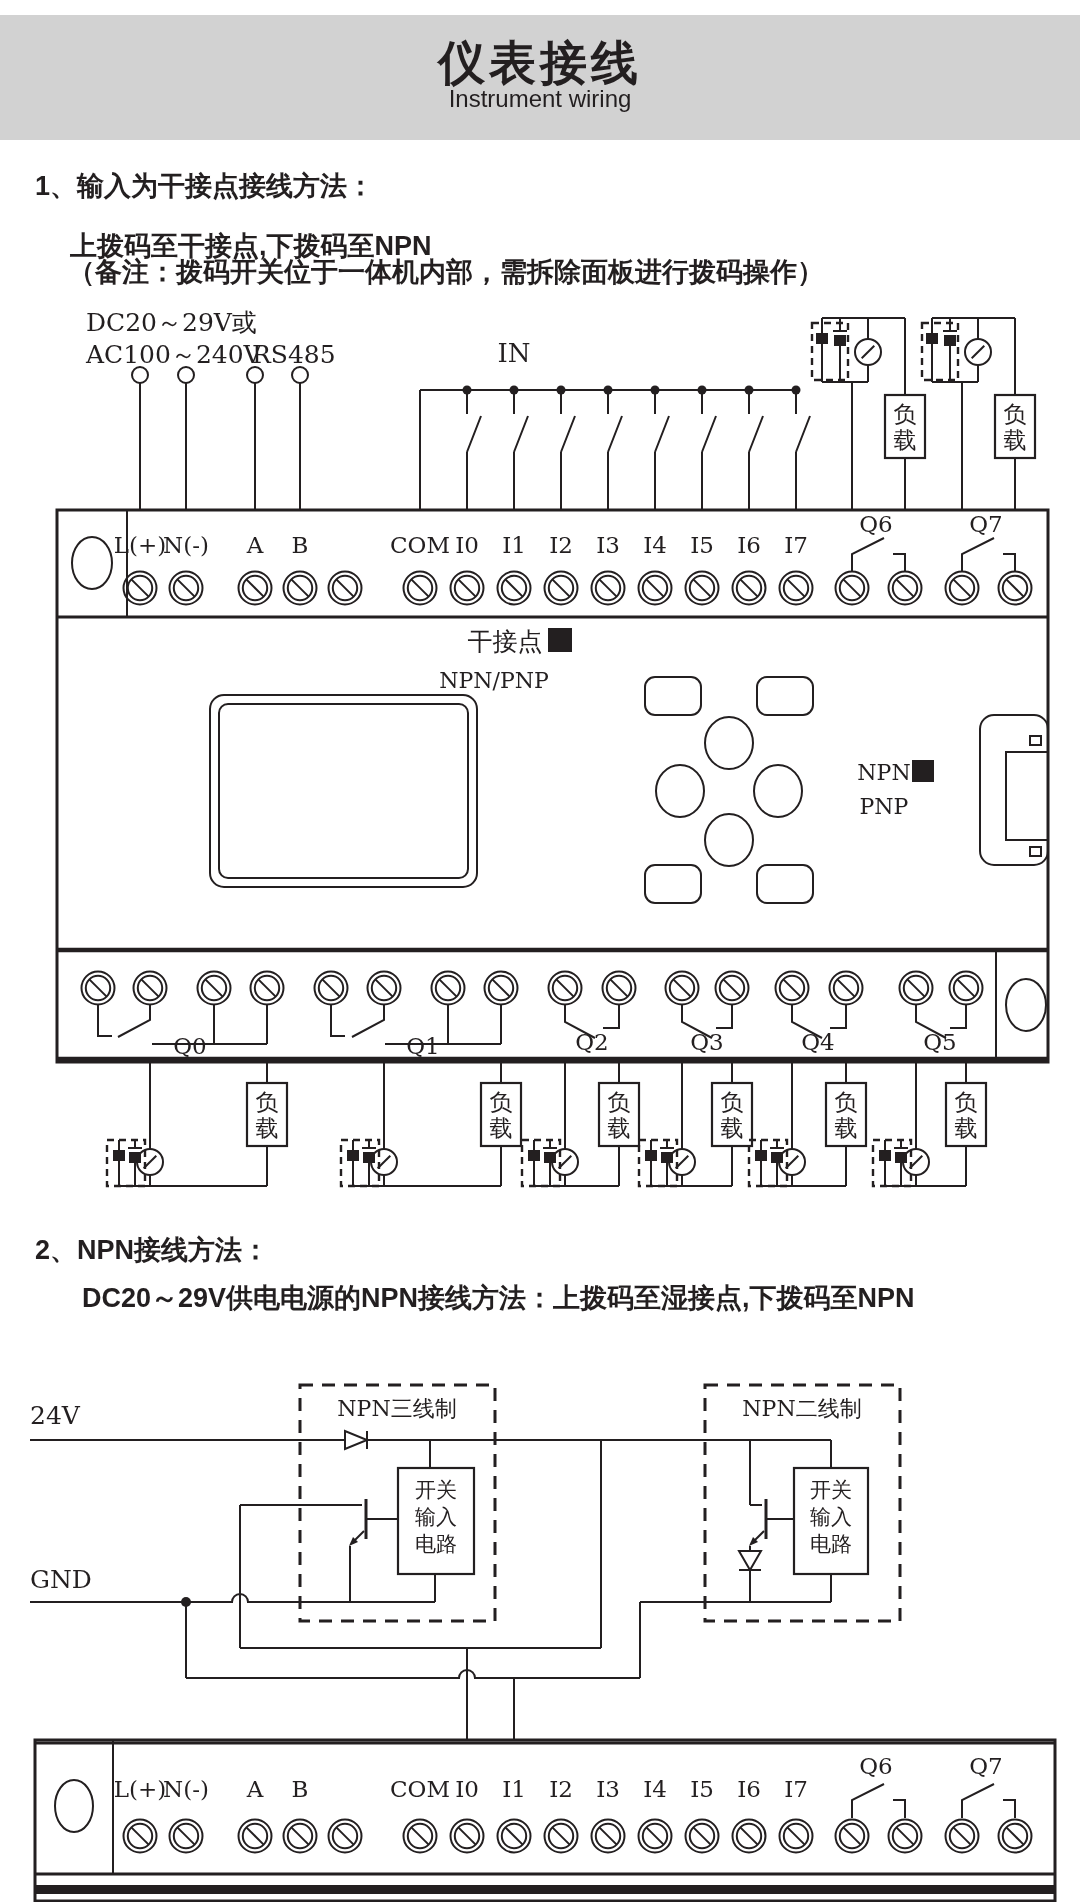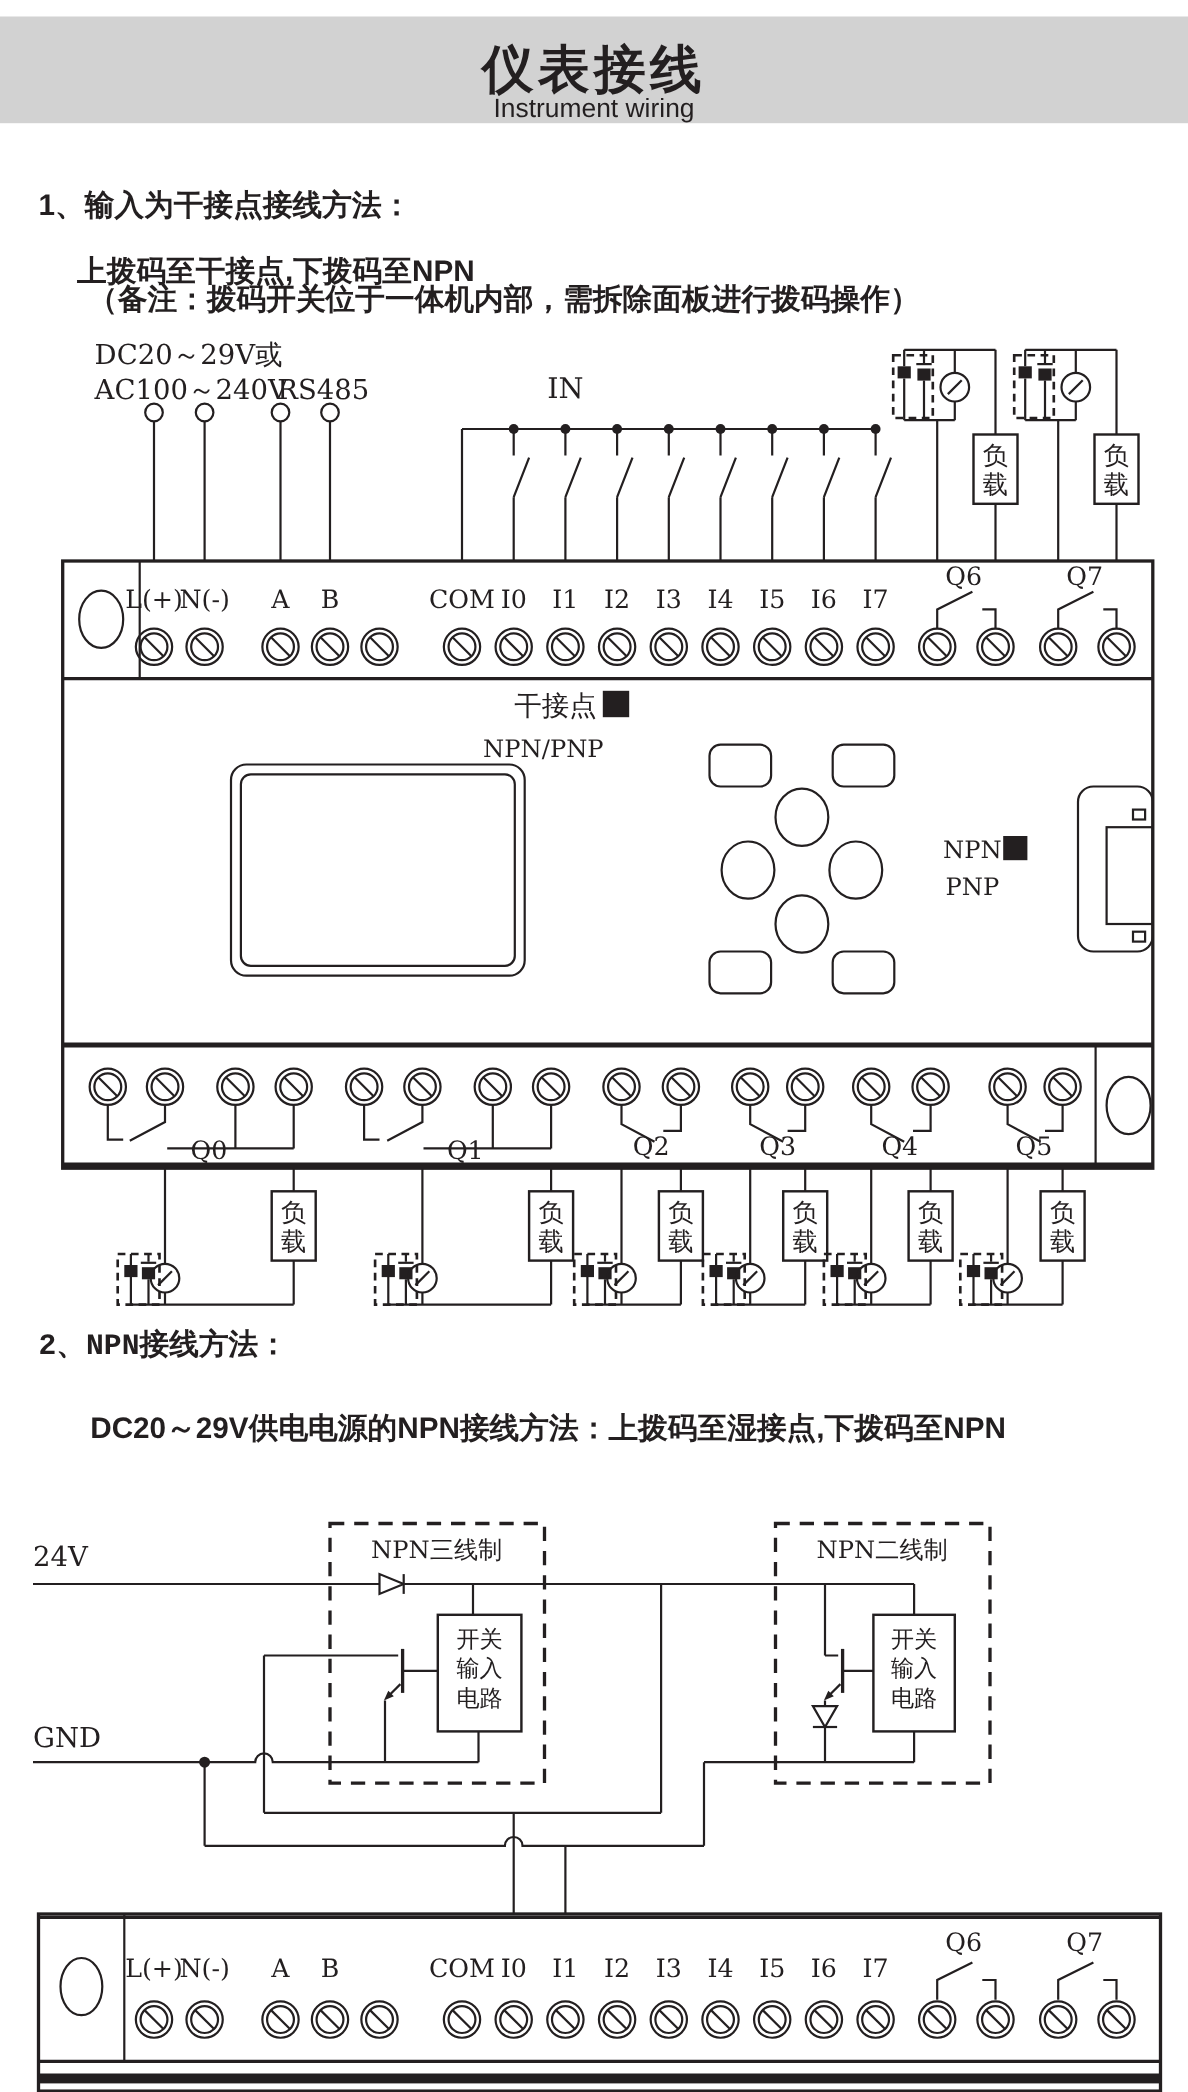--- a/index.html
+++ b/index.html
@@ -1,18 +1,18 @@
 <!DOCTYPE html>
 <html><head>
 <meta charset="utf-8">
 <style>
   html,body{margin:0;padding:0;background:#ffffff;}
   body{width:1080px;height:1902px;position:relative;font-family:"Liberation Sans",sans-serif;color:#231f20;overflow:hidden;}
   .abs{position:absolute;text-align:right;}
-  .header{left:0;top:15px;width:1080px;height:97px;background:#d2d2d2;text-align:center;}
+  .header{left:0;top:15px;width:1080px;height:125px;background:#d2d2d2;text-align:center;}
   .hd-title{font-size:47px;font-weight:700;letter-spacing:4px;margin-top:22px;line-height:1.1;}
   .hd-sub{font-size:24px;font-weight:400;margin-top:-4px;letter-spacing:0px;}
   .sec{font-weight:700;font-size:27px;white-space:nowrap;}
   svg{position:absolute;left:0;}
   svg *{vector-effect:none;}
   .ln{stroke:#231f20;fill:none;stroke-width:2;}
   .ln3{stroke:#231f20;fill:none;stroke-width:3;}
   .ln4{stroke:#231f20;fill:none;stroke-width:4.5;}
   .dash{stroke:#231f20;fill:none;stroke-width:2.4;stroke-dasharray:7 5;}
   .dashbig{stroke:#231f20;fill:none;stroke-width:3;stroke-dasharray:13 9;}
@@ -29,23 +29,23 @@
 </head>
 <body>
 
 <div class="abs header">
   <div class="hd-title">仪表接线</div>
   <div class="hd-sub">Instrument wiring</div>
 </div>
 
 <div class="abs sec" style="left:35px;top:168px;">1、输入为干接点接线方法：</div>
 <div class="abs sec" style="left:70px;top:228px;">上拨码至干接点,下拨码至NPN</div>
-<div class="abs sec" style="left:80px;top:254px;">（备注：拨码开关位于一体机内部，需拆除面板进行拨码操作）</div>
-
-<div class="abs sec" style="left:35px;top:1204px;font-family:Liberation Mono, monospace;">2、NPN接线方法：</div>
+<div class="abs sec" style="left:68px;top:254px;">（备注：拨码开关位于一体机内部，需拆除面板进行拨码操作）</div>
+
+<div class="abs sec" style="left:35px;top:1232px;">2、NPN接线方法：</div>
 <div class="abs sec" style="left:62px;top:1280px;margin-left:20px;">DC20～29V供电电源的NPN接线方法：上拨码至湿接点,下拨码至NPN</div>
 
 <svg id="d1" style="top:300px;" width="1080" height="900" viewBox="0 300 1080 900">
   <defs>
     <g id="screwg">
       <circle r="16.5" class="ln" stroke-width="2.2"></circle>
       <circle r="12.2" class="ln" stroke-width="1.8"></circle>
       <line x1="-8.4" y1="-8.4" x2="8.4" y2="8.4" class="ln"></line>
     </g>
     <g id="srcg">

